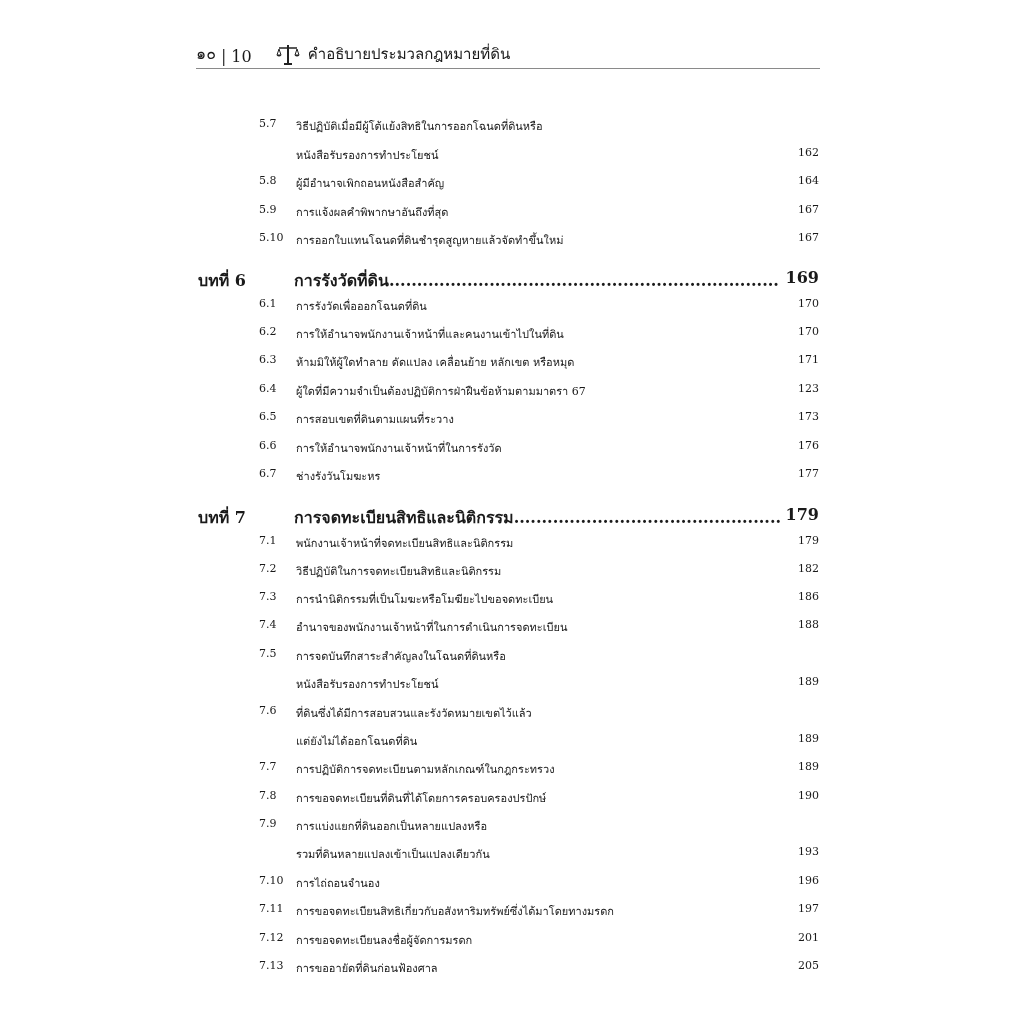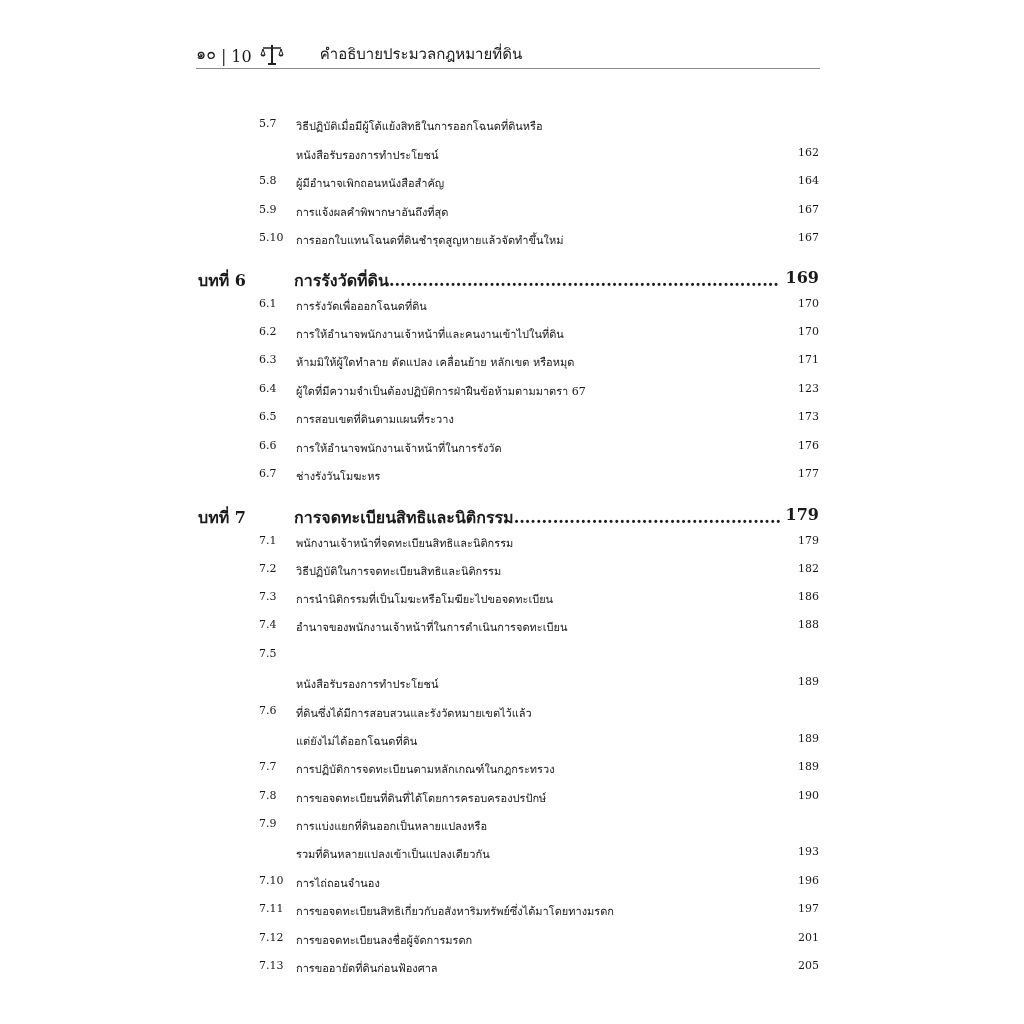--- a/index.html
+++ b/index.html
@@ -4,23 +4,23 @@
 <style>
   html, body { margin: 0; padding: 0; background: #ffffff; }
   body { width: 1024px; height: 1024px; position: relative; overflow: hidden;
          font-family: "DejaVu Serif", "Liberation Serif", serif; color: #1a1a1a; }
   .page { position: absolute; left: 0; top: 0; width: 1024px; height: 852px; }
 
   .header { position: absolute; left: 196px; top: 40px; width: 624px; height: 26px;
             border-bottom: 1.5px solid #8a8a8a; display: flex; align-items: flex-end; padding-bottom: 2px; }
   .header .thai-num { font-size: 16px; margin-right: 5px; }
   .header .sep { font-size: 16px; margin-right: 5px; color: #333; }
-  .header .arabic-num { font-size: 16px; margin-right: 8px; }
+  .header .arabic-num { font-size: 16px; margin-right: 24px; }
   .header .scales { width: 24px; height: 22px; margin-right: 8px; }
-  .header .title { font-size: 15px; margin-left: 28px; }
+  .header .title { font-size: 15px; }
 
   .toc { position: absolute; left: 0; top: 0; width: 1024px; }
   .row { position: absolute; left: 0; width: 1024px; height: 24px; font-size: 11px; }
   .row .num { position: absolute; left: 259px; }
   .row .text { position: absolute; left: 296px; white-space: nowrap; }
   .row .page-no { position: absolute; right: 205px; text-align: right; }
   .row.cont .text { left: 296px; }
 
   .chapter { font-weight: bold; font-size: 16px; }
   .chapter .ch-label { position: absolute; left: 198px; }
@@ -135,20 +135,21 @@
       <span class="text">การนำนิติกรรมที่เป็นโมฆะหรือโมฆียะไปขอจดทะเบียน</span>
       <span class="page-no">186</span>
     </div>
     <div class="row" style="top:618px">
       <span class="num">7.4</span>
       <span class="text">อำนาจของพนักงานเจ้าหน้าที่ในการดำเนินการจดทะเบียน</span>
       <span class="page-no">188</span>
     </div>
     <div class="row" style="top:647px">
       <span class="num">7.5</span>
+      <span class="text">การจดบันทึกสาระสำคัญลงในโฉนดที่ดินหรือ</span>
     </div>
     <div class="row cont" style="top:675px">
       <span class="text">หนังสือรับรองการทำประโยชน์</span>
       <span class="page-no">189</span>
     </div>
     <div class="row" style="top:704px">
       <span class="num">7.6</span>
       <span class="text">ที่ดินซึ่งได้มีการสอบสวนและรังวัดหมายเขตไว้แล้ว</span>
     </div>
     <div class="row cont" style="top:732px">

